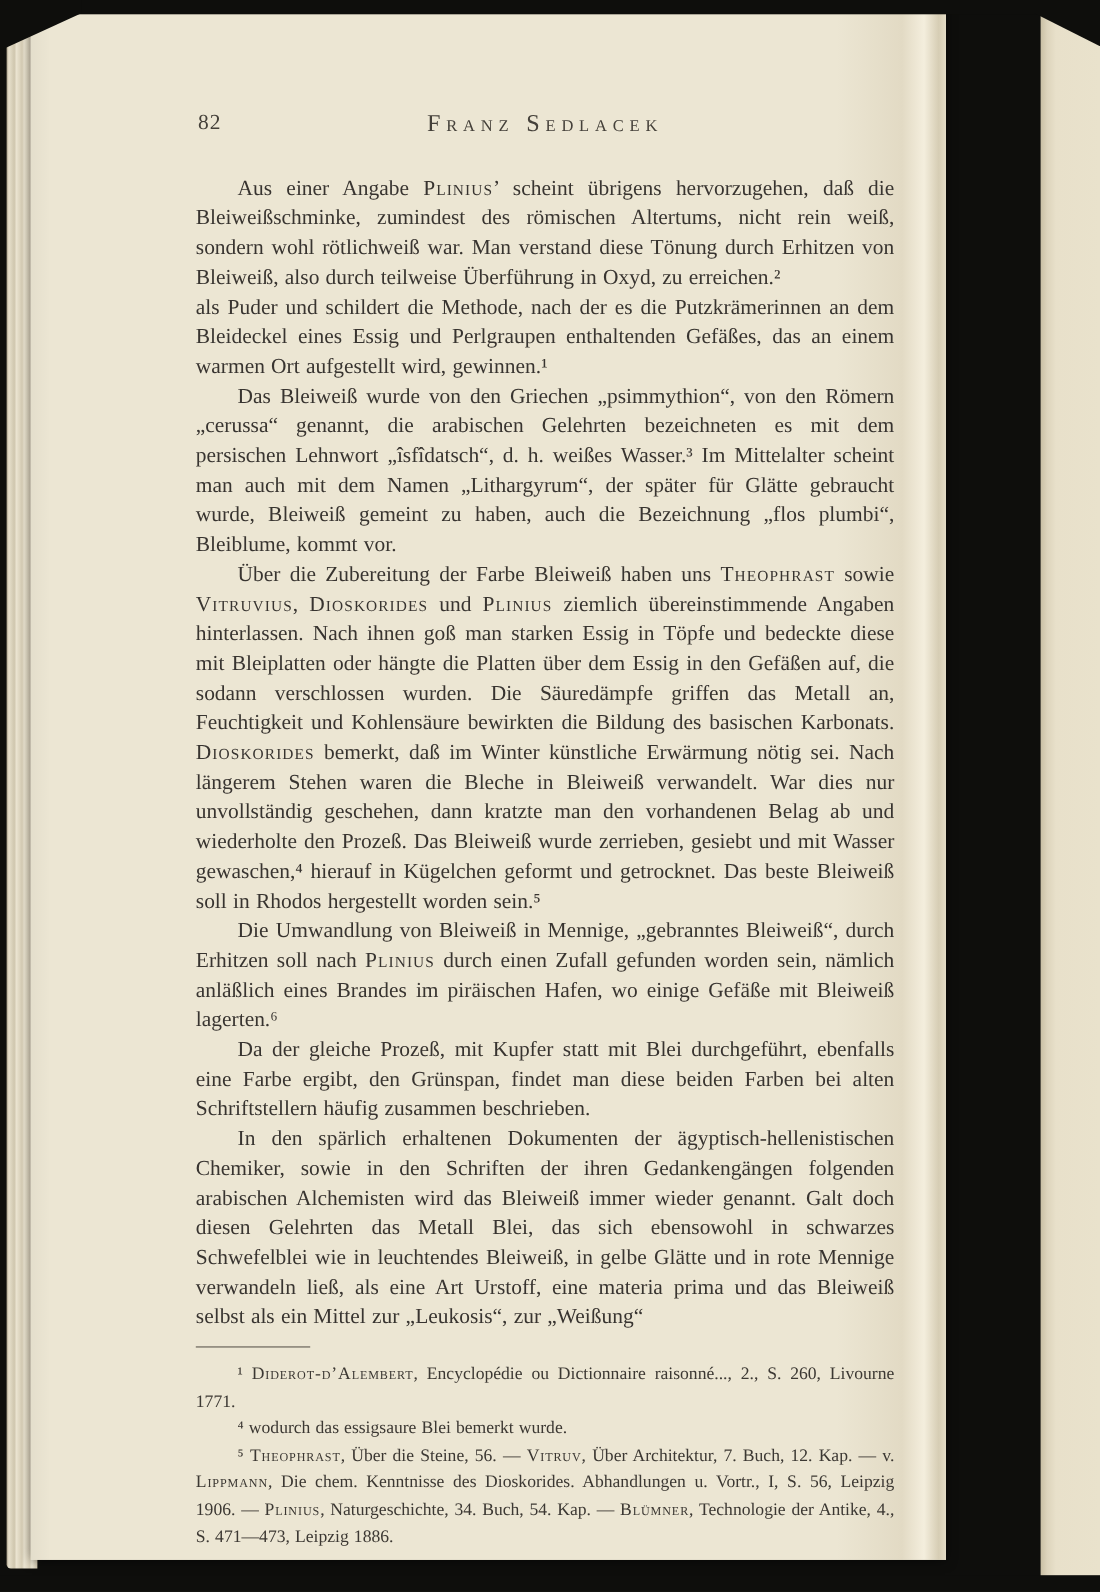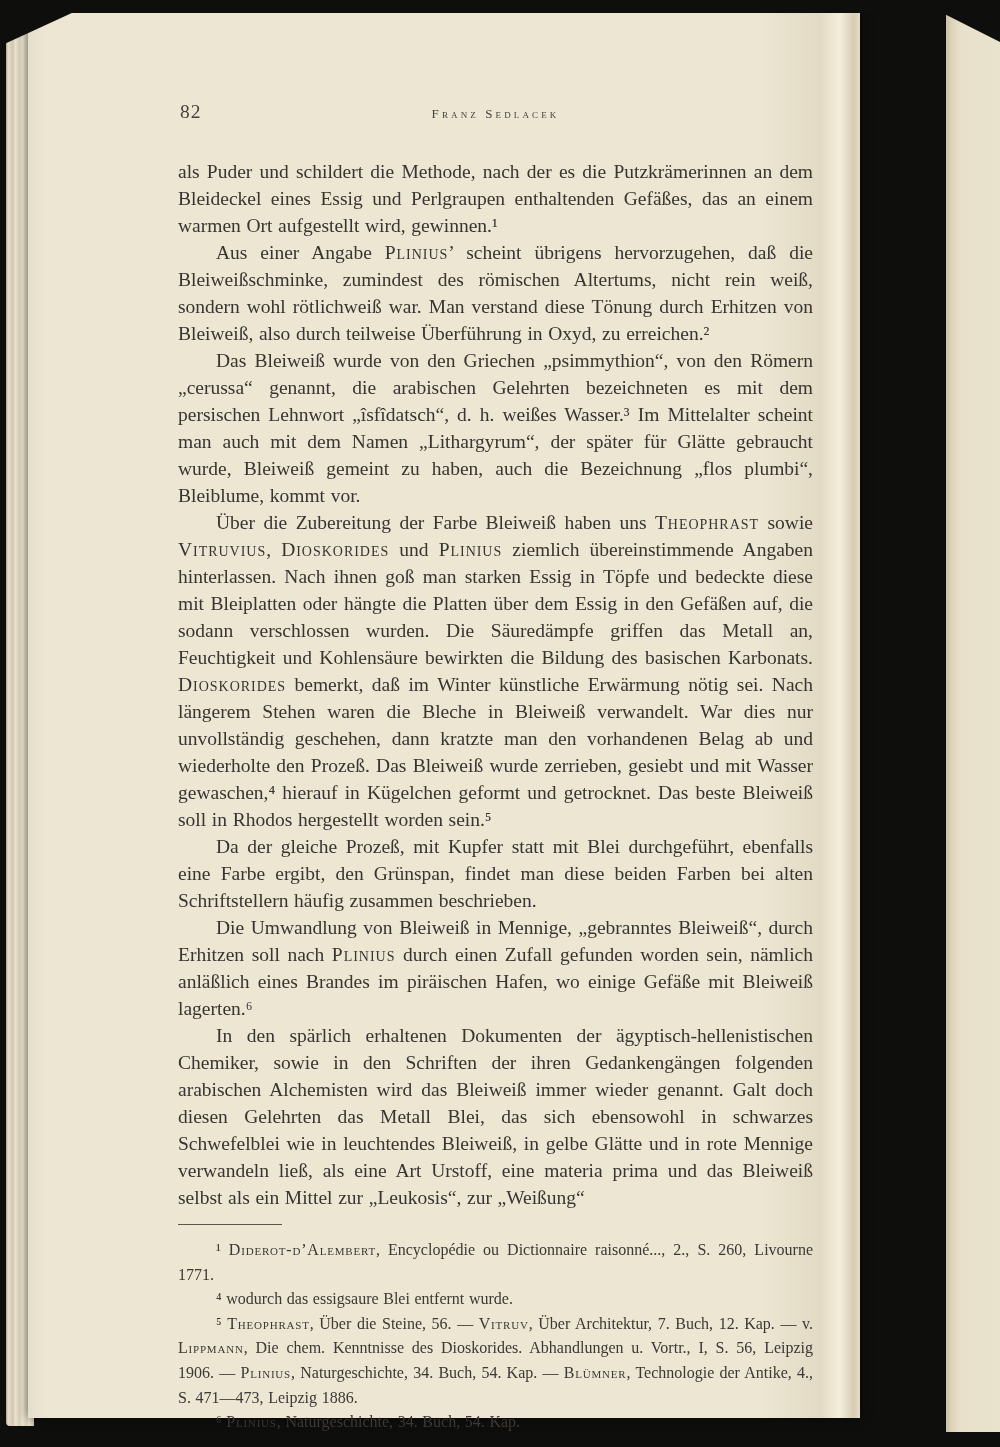--- a/index.html
+++ b/index.html
@@ -51,21 +51,21 @@
     position:relative;height:100%;
     padding:100px 47px 0 150px;box-sizing:border-box;
     color:var(--ink);
   }
   .running-head{
     position:relative;text-align:center;height:24px;margin-bottom:34px;
     font-size:19px;line-height:24px;color:#45413a;
   }
   .page-number{position:absolute;left:2px;top:0;font-size:19.5px;letter-spacing:1px;}
   .author{
-    font-variant:small-caps;letter-spacing:0.24em;font-size:13px;
+    font-variant:small-caps;letter-spacing:0.24em;font-size:22px;
   }
   .para{
     margin:0;font-size:19.5px;line-height:27px;
     text-align:justify;text-indent:38px;
     word-spacing:0.04em;hyphens:auto;-webkit-hyphens:auto;
     color:var(--ink);
   }
   .para.noindent{text-indent:0;}
   .sc{font-variant:small-caps;letter-spacing:0.05em;}
   .fn-rule{
@@ -88,36 +88,35 @@
 
   <div class="page">
     <div class="content">
 
       <div class="running-head">
         <span class="page-number">82</span>
         <span class="author">Franz Sedlacek</span>
       </div>
 
       <div>
+        <p class="para" lang="de">Aus einer Angabe <span class="sc">Plinius</span>’ scheint übrigens hervorzugehen, daß die Bleiweißschminke, zumindest des römischen Altertums, nicht rein weiß, sondern wohl rötlichweiß war. Man verstand diese Tönung durch Erhitzen von Bleiweiß, also durch teilweise Überführung in Oxyd, zu erreichen.²</p>
         <p class="para noindent" lang="de">als Puder und schildert die Methode, nach der es die Putzkrämerinnen an dem Bleideckel eines Essig und Perlgraupen enthaltenden Gefäßes, das an einem warmen Ort aufgestellt wird, gewinnen.¹</p>
-        <p class="para" lang="de">Aus einer Angabe <span class="sc">Plinius</span>’ scheint übrigens hervorzugehen, daß die Bleiweißschminke, zumindest des römischen Altertums, nicht rein weiß, sondern wohl rötlichweiß war. Man verstand diese Tönung durch Erhitzen von Bleiweiß, also durch teilweise Überführung in Oxyd, zu erreichen.²</p>
         <p class="para" lang="de">Das Bleiweiß wurde von den Griechen „psimmythion“, von den Römern „cerussa“ genannt, die arabischen Gelehrten bezeichneten es mit dem persischen Lehnwort „îsfîdatsch“, d. h. weißes Wasser.³ Im Mittelalter scheint man auch mit dem Namen „Lithargyrum“, der später für Glätte gebraucht wurde, Bleiweiß gemeint zu haben, auch die Bezeichnung „flos plumbi“, Bleiblume, kommt vor.</p>
         <p class="para" lang="de">Über die Zubereitung der Farbe Bleiweiß haben uns <span class="sc">Theophrast</span> sowie <span class="sc">Vitruvius</span>, <span class="sc">Dioskorides</span> und <span class="sc">Plinius</span> ziemlich übereinstimmende Angaben hinterlassen. Nach ihnen goß man starken Essig in Töpfe und bedeckte diese mit Bleiplatten oder hängte die Platten über dem Essig in den Gefäßen auf, die sodann verschlossen wurden. Die Säuredämpfe griffen das Metall an, Feuchtigkeit und Kohlensäure bewirkten die Bildung des basischen Karbonats. <span class="sc">Dioskorides</span> bemerkt, daß im Winter künstliche Erwärmung nötig sei. Nach längerem Stehen waren die Bleche in Bleiweiß verwandelt. War dies nur unvollständig geschehen, dann kratzte man den vorhandenen Belag ab und wiederholte den Prozeß. Das Bleiweiß wurde zerrieben, gesiebt und mit Wasser gewaschen,⁴ hierauf in Kügelchen geformt und getrocknet. Das beste Bleiweiß soll in Rhodos hergestellt worden sein.⁵</p>
+        <p class="para" lang="de">Die Umwandlung von Bleiweiß in Mennige, „gebranntes Bleiweiß“, durch Erhitzen soll nach <span class="sc">Plinius</span> durch einen Zufall gefunden worden sein, nämlich anläßlich eines Brandes im piräischen Hafen, wo einige Gefäße mit Bleiweiß lagerten.⁶</p>
         <p class="para" lang="de">Da der gleiche Prozeß, mit Kupfer statt mit Blei durchgeführt, ebenfalls eine Farbe ergibt, den Grünspan, findet man diese beiden Farben bei alten Schriftstellern häufig zusammen beschrieben.</p>
-        <p class="para" lang="de">Die Umwandlung von Bleiweiß in Mennige, „gebranntes Bleiweiß“, durch Erhitzen soll nach <span class="sc">Plinius</span> durch einen Zufall gefunden worden sein, nämlich anläßlich eines Brandes im piräischen Hafen, wo einige Gefäße mit Bleiweiß lagerten.⁶</p>
         <p class="para" lang="de">In den spärlich erhaltenen Dokumenten der ägyptisch-hellenistischen Chemiker, sowie in den Schriften der ihren Gedankengängen folgenden arabischen Alchemisten wird das Bleiweiß immer wieder genannt. Galt doch diesen Gelehrten das Metall Blei, das sich ebensowohl in schwarzes Schwefelblei wie in leuchtendes Bleiweiß, in gelbe Glätte und in rote Mennige verwandeln ließ, als eine Art Urstoff, eine materia prima und das Bleiweiß selbst als ein Mittel zur „Leukosis“, zur „Weißung“</p>
       </div>
 
       <hr class="fn-rule">
 
       <div>
         <p class="footnote" lang="de">¹ <span class="sc">Diderot-d’Alembert</span>, Encyclopédie ou Dictionnaire raisonné..., 2., S. 260, Livourne 1771.</p>
-        <p class="footnote" lang="de">⁴ wodurch das essigsaure Blei entfernt wurde.</p>
+        <p class="footnote" lang="de">⁴ wodurch das essigsaure Blei bemerkt wurde.</p>
         <p class="footnote" lang="de">⁵ <span class="sc">Theophrast</span>, Über die Steine, 56. — <span class="sc">Vitruv</span>, Über Architektur, 7. Buch, 12. Kap. — v. <span class="sc">Lippmann</span>, Die chem. Kenntnisse des Dioskorides. Abhandlungen u. Vortr., I, S. 56, Leipzig 1906. — <span class="sc">Plinius</span>, Naturgeschichte, 34. Buch, 54. Kap. — <span class="sc">Blümner</span>, Technologie der Antike, 4., S. 471—473, Leipzig 1886.</p>
-        <p class="footnote" lang="de">⁶ <span class="sc">Plinius</span>, Naturgeschichte, 34. Buch, 54. Kap.</p>
       </div>
 
     </div>
   </div>
 
   <div class="bar-top"></div>
   <div class="corner-tl"></div>
   <div class="corner-tr"></div>
   <div class="bar-bottom"></div>
 </div>

